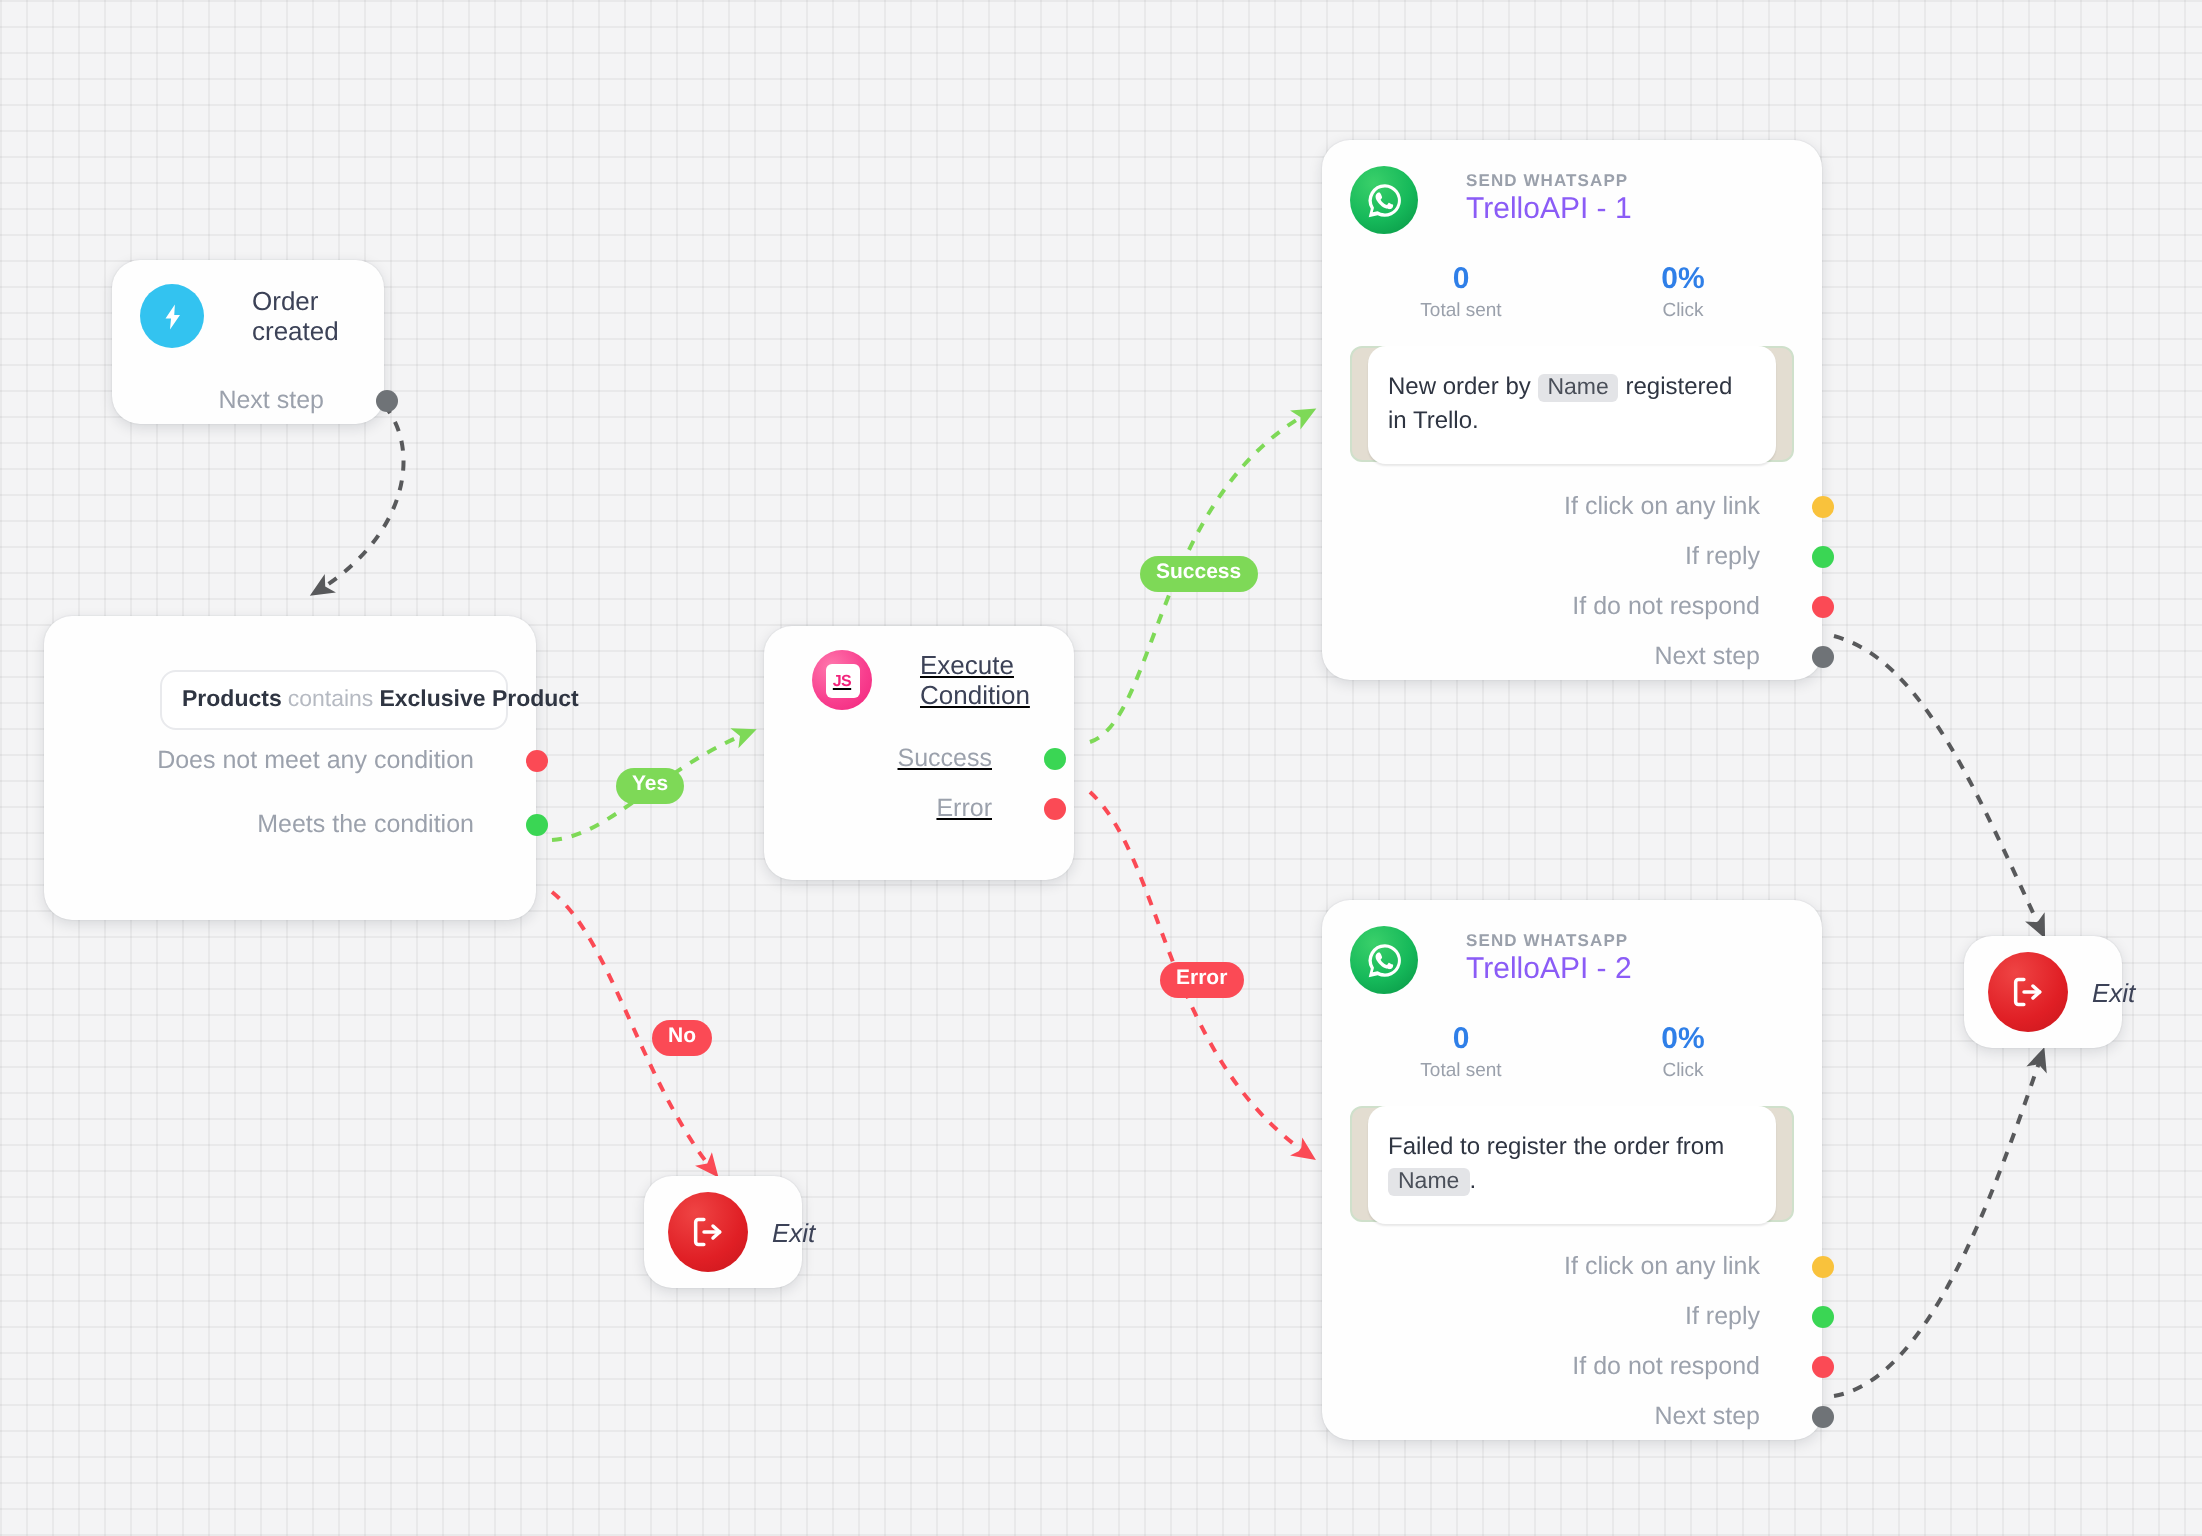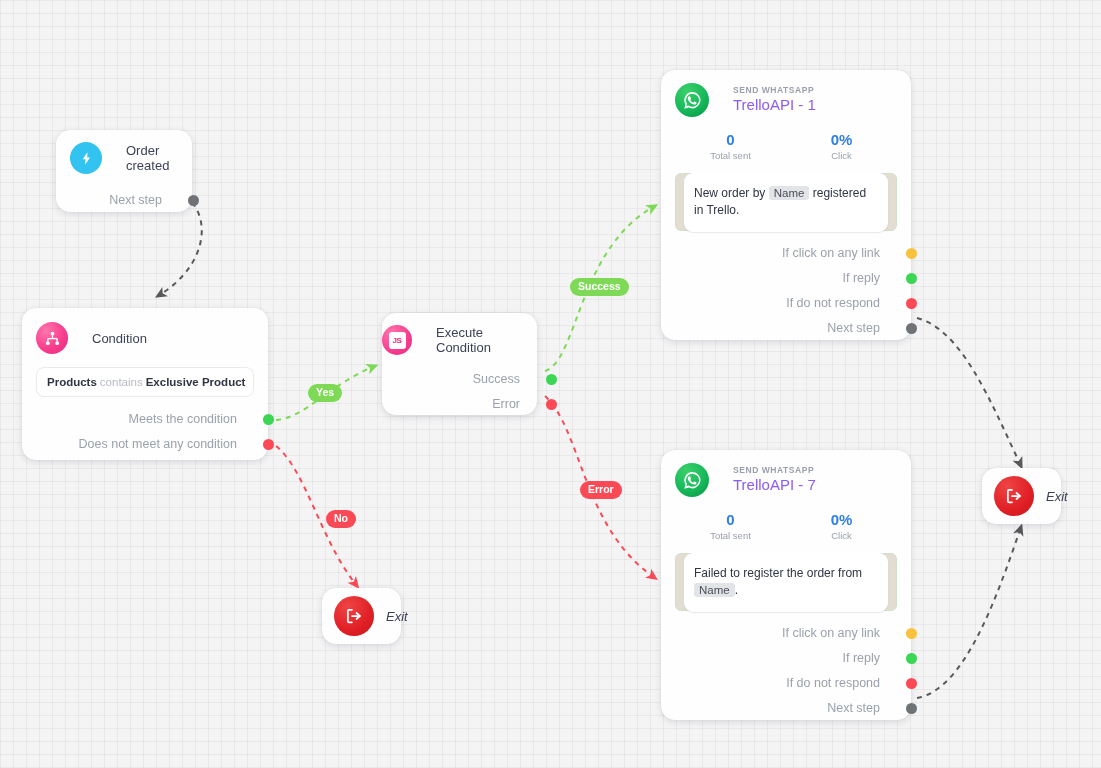--- a/index.html
+++ b/index.html
@@ -167,50 +167,36 @@
       </div>
       <div class="ntitle">Order created</div>
     </div>
     <div class="port" style="margin-top:16px; margin-right:-21px;">
       <span class="port-label">Next step</span>
       <span class="dot gray"></span>
     </div>
   </div>
 
   <div class="node" style="left:22px; top:308px; width:246px; height:152px; padding:14px 14px 12px;">
-    <div class="nhead">
-      <div class="icon-circle ic-cond">
-        <svg width="17" height="17" viewBox="0 0 24 24" fill="#fff">
-          <circle cx="12" cy="5" r="2.6"></circle>
-            <circle cx="5.4" cy="18.6" r="2.6"></circle>
-            <circle cx="18.6" cy="18.6" r="2.6"></circle>
-          <rect x="11" y="7" width="2" height="5" rx="1"></rect>
-          <rect x="5" y="11.2" width="14" height="2" rx="1"></rect>
-          <rect x="4.4" y="12" width="2" height="4.6" rx="1"></rect>
-          <rect x="17.6" y="12" width="2" height="4.6" rx="1"></rect>
-        </svg>
-      </div>
-      <div class="ntitle">Condition</div>
-    </div>
-
-    <div class="cond-rule" style="margin-top:13px;">
+
+    <div class="cond-rule" style="margin-top:13px;margin-left:44px;">
       <b>Products</b><i>contains</i><b>Exclusive Product</b>
     </div>
 
+    <div class="port" style="margin-top:5px; margin-right:-20px;">
+      <span class="port-label">Does not meet any condition</span>
+      <span class="dot red"></span>
+    </div>
     <div class="port" style="margin-top:12px; margin-right:-20px;">
       <span class="port-label">Meets the condition</span>
       <span class="dot green"></span>
     </div>
-    <div class="port" style="margin-top:5px; margin-right:-20px;">
-      <span class="port-label">Does not meet any condition</span>
-      <span class="dot red"></span>
-    </div>
-  </div>
-
-  <div class="node" style="left:382px; top:313px; width:155px; height:102px; padding:12px 0 10px;">
+  </div>
+
+  <div class="node" style="left:382px; top:313px; width:155px; height:127px; padding:12px 24px 10px;text-decoration:underline;">
     <div class="nhead">
       <div class="icon-circle ic-js">
         <div class="js-box">JS</div>
       </div>
       <div class="ntitle">Execute Condition</div>
     </div>
     <div class="port" style="margin-top:14px; margin-right:-20px;">
       <span class="port-label">Success</span>
       <span class="dot green"></span>
     </div>
@@ -274,21 +260,21 @@
   <div class="node" style="left:661px; top:450px; width:250px; height:270px; padding:13px 14px 12px;">
     <div class="nhead">
       <div class="icon-circle ic-wa">
         <svg width="21" height="21" viewBox="0 0 24 24" fill="#fff">
           <path d="M12 2.4A9.3 9.3 0 0 0 3.9 16.4L2.7 21.3l5.1-1.2A9.3 9.3 0 1 0 12 2.4zm0 1.9a7.4 7.4 0 1 1-3.9 13.7l-.4-.2-2.7.6.7-2.6-.2-.4A7.4 7.4 0 0 1 12 4.3z"></path>
           <path d="M9.3 7.6c-.2-.5-.4-.5-.6-.5h-.5c-.2 0-.5.1-.7.4-.3.3-.9.9-.9 2.1s.9 2.4 1 2.6c.1.2 1.7 2.8 4.3 3.8 2.1.8 2.6.7 3 .6.5 0 1.4-.6 1.6-1.2.2-.6.2-1.1.1-1.2l-.5-.3c-.3-.1-1.4-.7-1.6-.8-.2-.1-.4-.1-.5.1l-.7.9c-.1.2-.3.2-.5.1-.2-.1-1-.4-1.9-1.2-.7-.6-1.2-1.4-1.3-1.6-.1-.2 0-.4.1-.5l.4-.4.2-.4v-.4l-.6-1.5z"></path>
         </svg>
       </div>
       <div>
         <div class="wa-kicker">SEND WHATSAPP</div>
-        <div class="wa-name">TrelloAPI - 7</div>
+        <div class="wa-name">TrelloAPI - 2</div>
       </div>
     </div>
 
     <div class="stats" style="margin-top:13px;">
       <div class="stat">
         <div class="stat-val">0</div>
         <div class="stat-lbl">Total sent</div>
       </div>
       <div class="stat">
         <div class="stat-val">0%</div>

